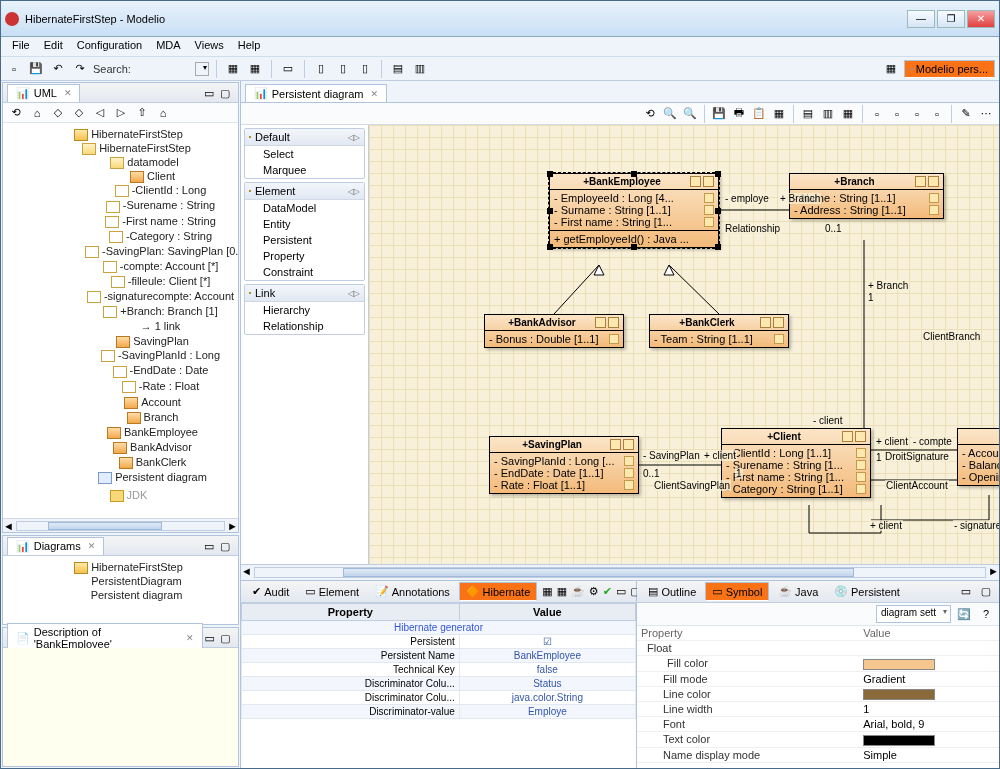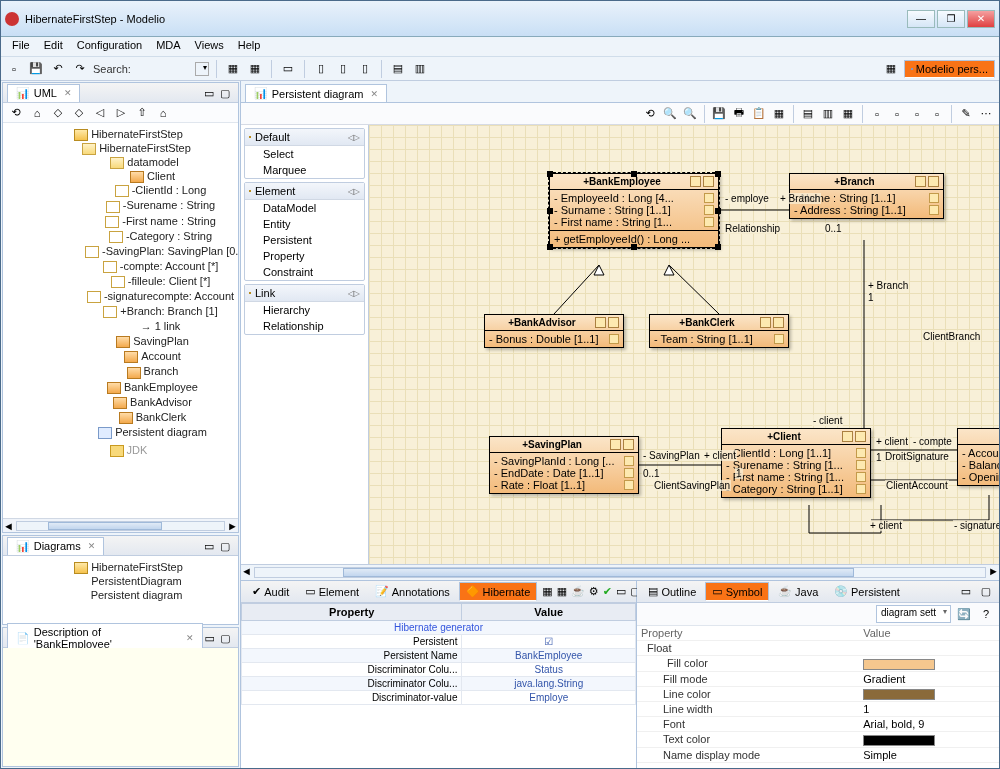--- a/index.html
+++ b/index.html
@@ -180,20 +180,25 @@
                               <li><span class="ic ic-attr"></span>-Category : String</li>
                               <li><span class="ic ic-attr"></span>-SavingPlan: SavingPlan [0...</li>
                               <li><span class="ic ic-attr"></span>-compte: Account [*]</li>
                               <li><span class="ic ic-attr"></span>-filleule: Client [*]</li>
                               <li><span class="ic ic-attr"></span>-signaturecompte: Account</li>
                               <li><span class="ic ic-attr"></span>+Branch: Branch [1]</li>
                               <li>→ 1 link</li>
                             </ul>
                         </li>
                         <li><span class="ic ic-class"></span><span>SavingPlan</span>
+                          <ul id="sp-attrs">
+                              <li><span class="ic ic-attr"></span>-SavingPlanId : Long</li>
+                              <li><span class="ic ic-attr"></span>-EndDate : Date</li>
+                              <li><span class="ic ic-attr"></span>-Rate : Float</li>
+                            </ul>
                         </li>
                         <li><span class="ic ic-class"></span>Account</li>
                           <li><span class="ic ic-class"></span>Branch</li>
                           <li><span class="ic ic-class"></span>BankEmployee</li>
                           <li><span class="ic ic-class"></span>BankAdvisor</li>
                           <li><span class="ic ic-class"></span>BankClerk</li>
                           <li><span class="ic ic-diag"></span>Persistent diagram</li>
                       </ul>
                     </li>
                   </ul>
@@ -334,21 +339,21 @@
                   <div>
                     <span>- Surname : String [1..1]</span>
                     <span class="ar"></span>
                   </div>
                   <div>
                     <span>- First name : String [1...</span>
                     <span class="ar"></span>
                   </div>
                 </div>
               <div class="uml-ops">
-                  <div><span>+ getEmployeeId() : Long ...</span></div>
+                  <div><span>+ getEmployeeId() : Java ...</span></div>
                 </div>
               <div class="handle" style="left:-3px;top:-3px"></div>
                 <div class="handle" style="right:-3px;top:-3px"></div>
               <div class="handle" style="left:-3px;bottom:-3px"></div>
                 <div class="handle" style="right:-3px;bottom:-3px"></div>
               <div class="handle" style="left:50%;top:-3px;margin-left:-3px"></div>
                 <div class="handle" style="left:50%;bottom:-3px;margin-left:-3px"></div>
               <div class="handle" style="top:50%;left:-3px;margin-top:-3px"></div>
                 <div class="handle" style="top:50%;right:-3px;margin-top:-3px"></div>
             </div>
@@ -547,26 +552,30 @@
                 <tbody id="prop-rows">
                   <tr>
                     <td style="text-align:right">Persistent</td>
                     <td class="val">☑</td>
                   </tr>
                   <tr>
                     <td style="text-align:right">Persistent Name</td>
                     <td class="val">BankEmployee</td>
                   </tr>
                   <tr>
+                    <td style="text-align:right">Technical Key</td>
+                    <td class="val">false</td>
+                  </tr>
+                  <tr>
                     <td style="text-align:right">Discriminator Colu...</td>
                     <td class="val">Status</td>
                   </tr>
                   <tr>
                     <td style="text-align:right">Discriminator Colu...</td>
-                    <td class="val">java.lang.String</td>
+                    <td class="val">java.color.String</td>
                   </tr>
                   <tr>
                     <td style="text-align:right">Discriminator-value</td>
                     <td class="val">Employe</td>
                   </tr>
                 </tbody>
             </table>
           </div>
         </div>
         <div class="bottom-right panel" style="margin:0;border:none;">

